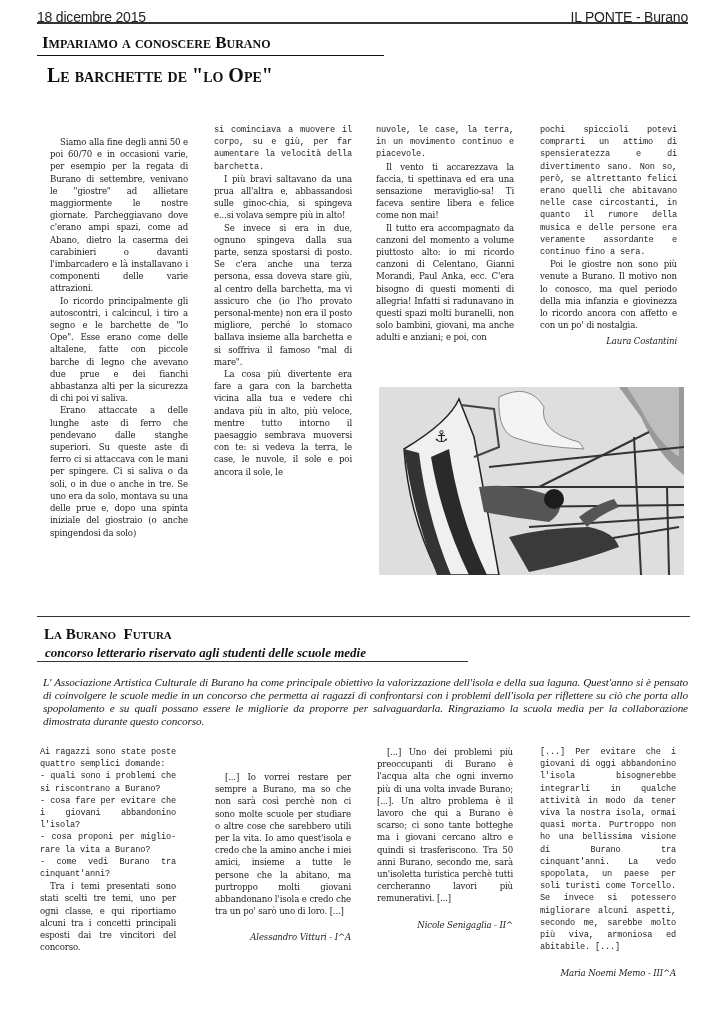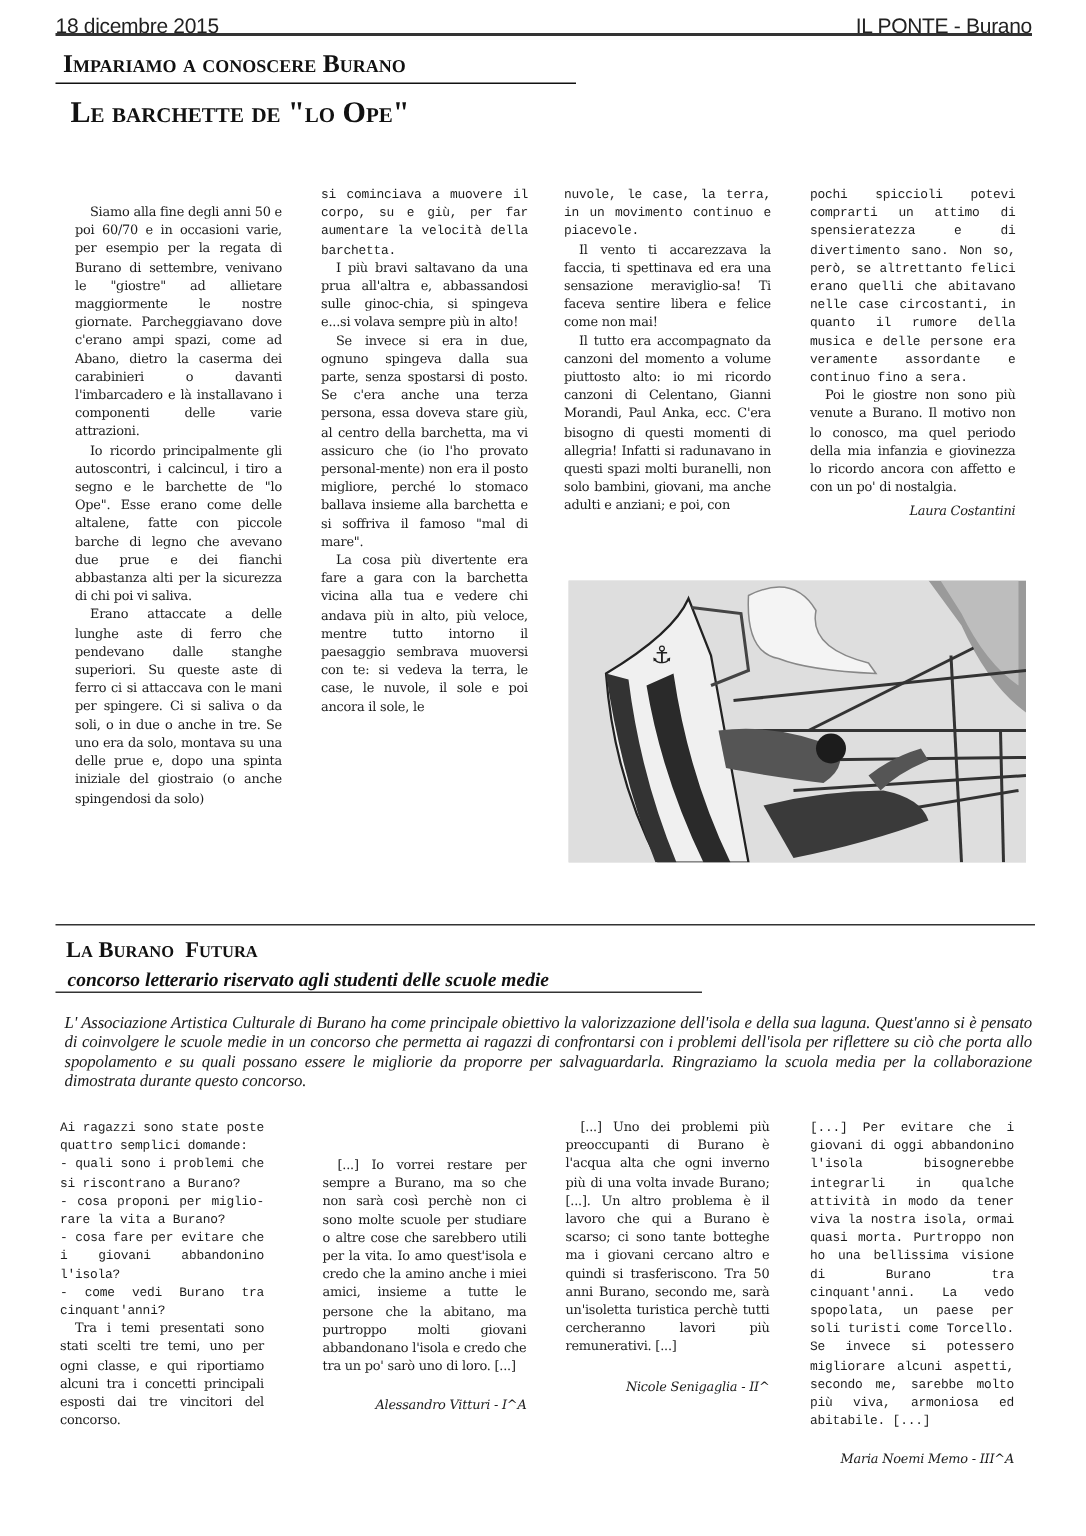--- a/index.html
+++ b/index.html
@@ -96,22 +96,22 @@
 
 <div class="abs smallcaps" style="left:44px; top:626px; font-size:15px; white-space:pre;">La Burano  Futura</div>
 <div class="abs subtitle" style="left:45px; top:645px;">concorso letterario riservato agli studenti delle scuole medie</div>
 <div class="rule" style="left:37px; top:661px; width:431px; height:1.2px;"></div>
 
 <div class="intro" style="left:43px; top:676px; width:645px;">L' Associazione Artistica Culturale di Burano ha come principale obiettivo la valorizzazione dell'isola e della sua laguna. Quest'anno si è pensato di coinvolgere le scuole medie in un concorso che permetta ai ragazzi di confrontarsi con i problemi dell'isola per riflettere su ciò che porta allo spopolamento e su quali possano essere le migliorie da proporre per salvaguardarla. Ringraziamo la scuola media per la collaborazione dimostrata durante questo concorso.</div>
 
 <div class="col" style="left:40px; top:746px; width:136px;">
   <p class="noind">Ai ragazzi sono state poste quattro semplici domande:</p>
   <p class="noind">- quali sono i problemi che si riscontrano a Burano?</p>
+  <p class="noind">- cosa fare per evitare che i giovani abbandonino l'isola?</p>
   <p class="noind">- cosa proponi per miglio-rare la vita a Burano?</p>
-  <p class="noind">- cosa fare per evitare che i giovani abbandonino l'isola?</p>
   <p class="noind">- come vedi Burano tra cinquant'anni?</p>
   <p>Tra i temi presentati sono stati scelti tre temi, uno per ogni classe, e qui riportiamo alcuni tra i concetti principali esposti dai tre vincitori del concorso.</p>
 </div>
 
 <div class="col" style="left:215px; top:746px; width:136px;margin-top:25px;">
   <p>[...] Io vorrei restare per sempre a Burano, ma so che non sarà così perchè non ci sono molte scuole per studiare o altre cose che sarebbero utili per la vita. Io amo quest'isola e credo che la amino anche i miei amici, insieme a tutte le persone che la abitano, ma purtroppo molti giovani abbandonano l'isola e credo che tra un po' sarò uno di loro. [...]</p>
   <p class="sig" style="margin-top:14px;">Alessandro Vitturi - I^A</p>
 </div>
 
 <div class="col" style="left:377px; top:746px; width:136px;">

